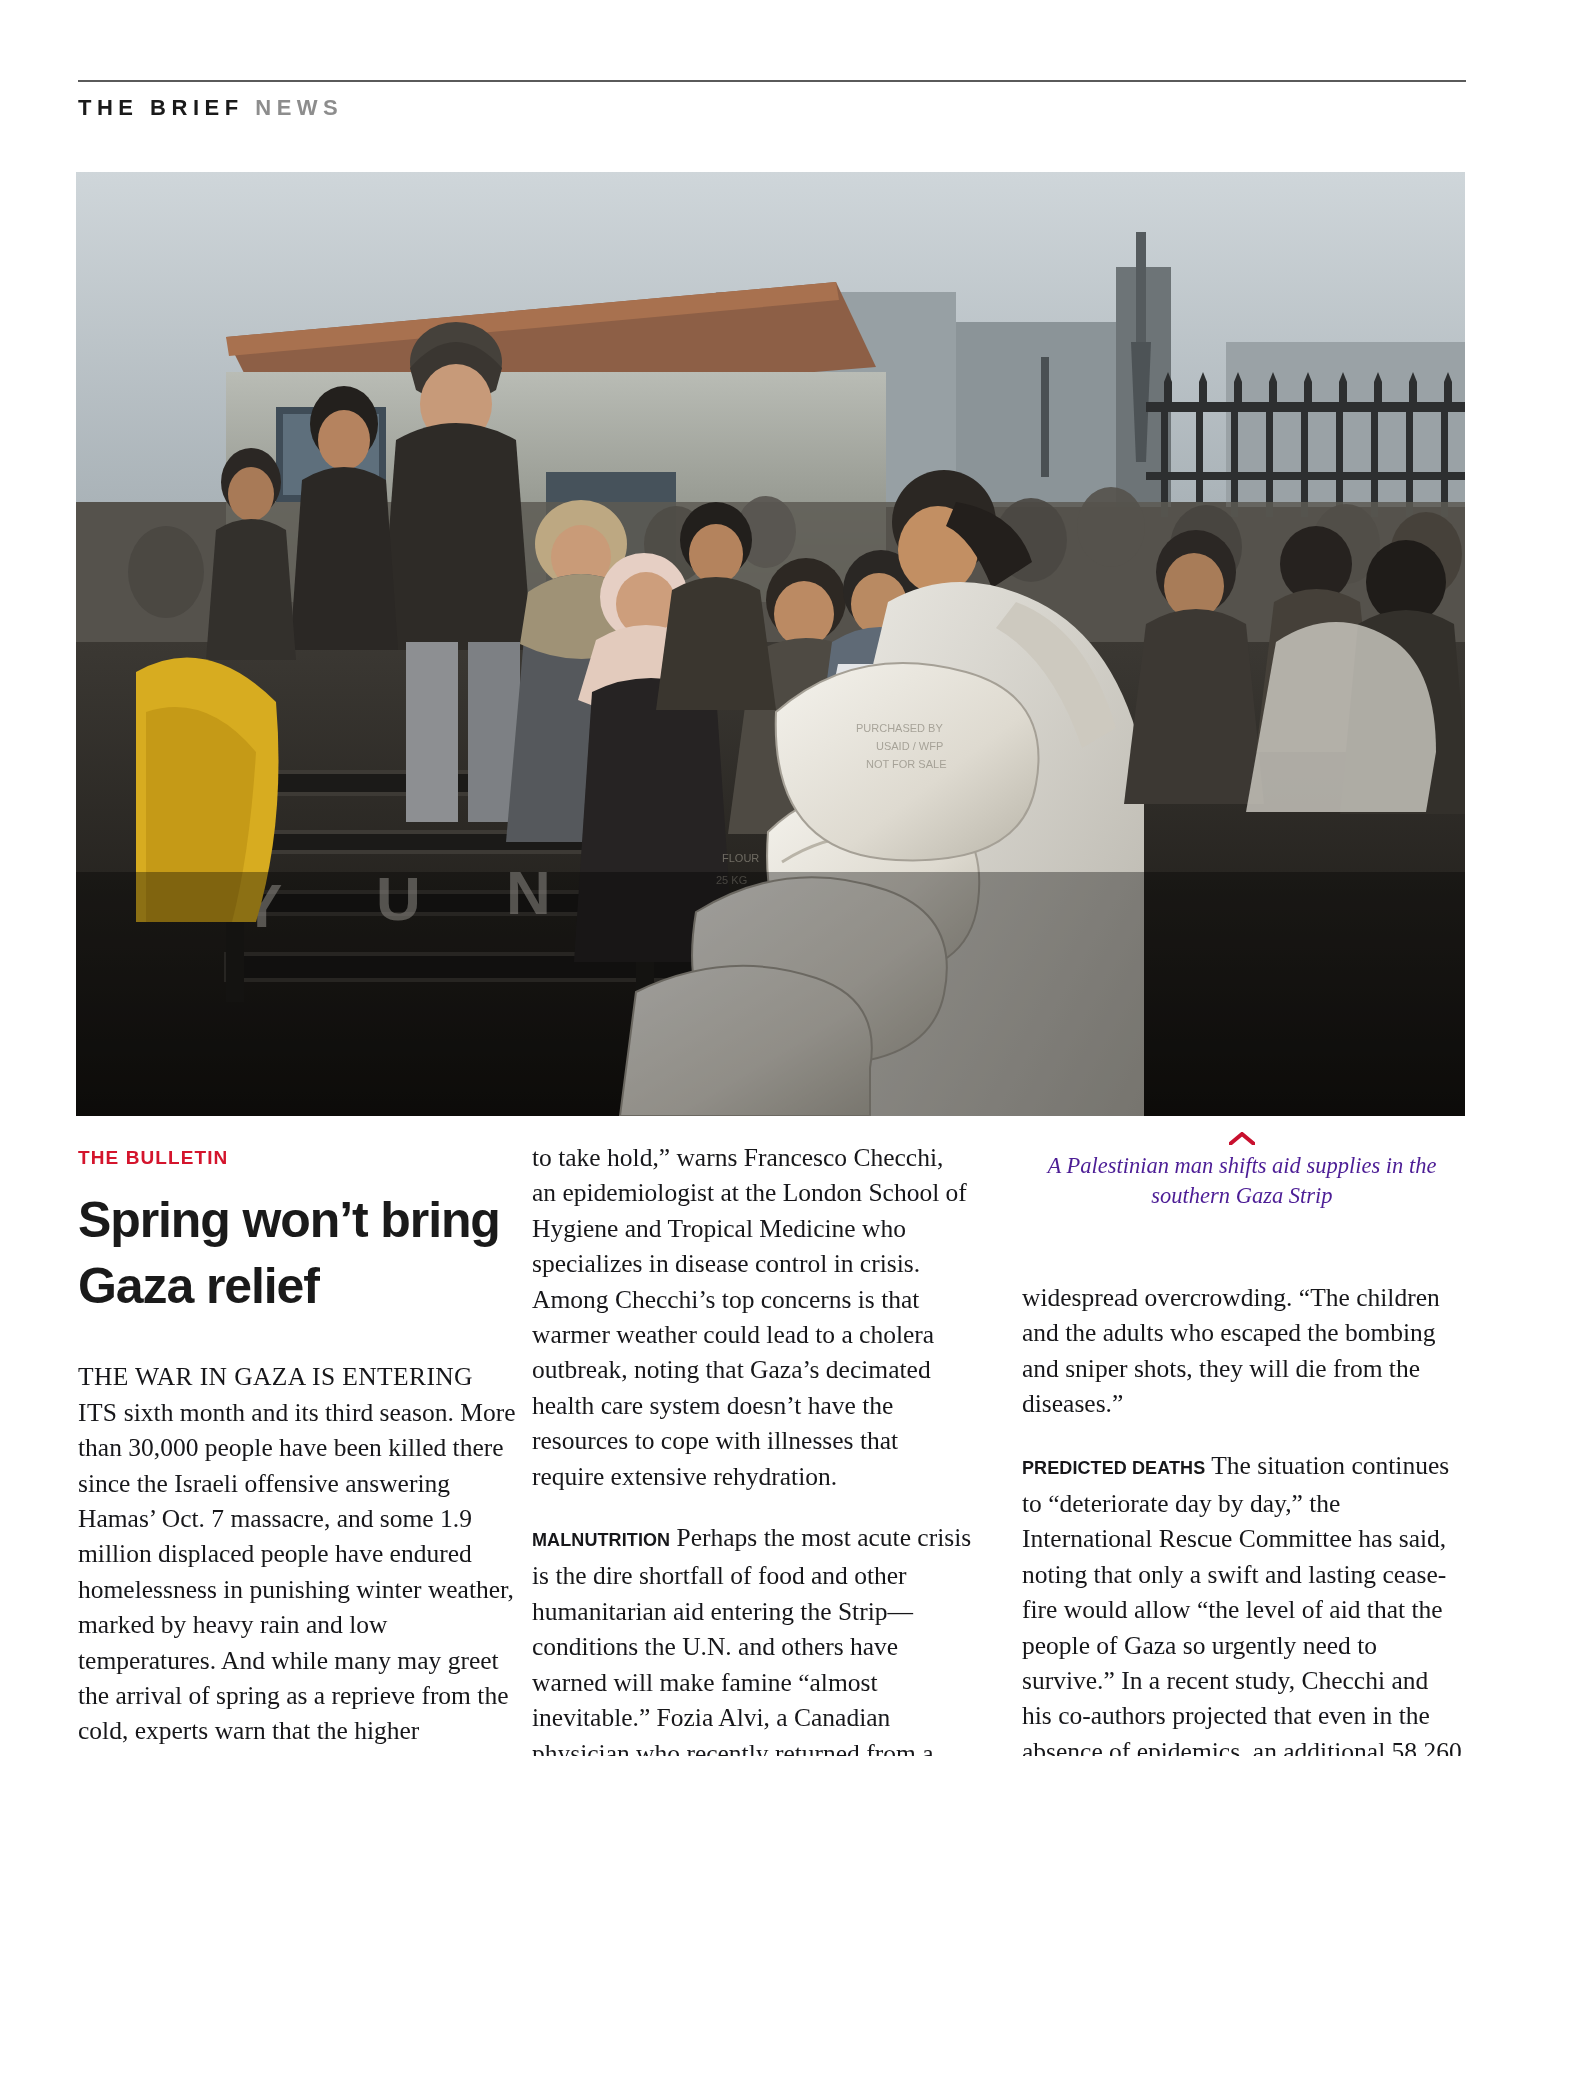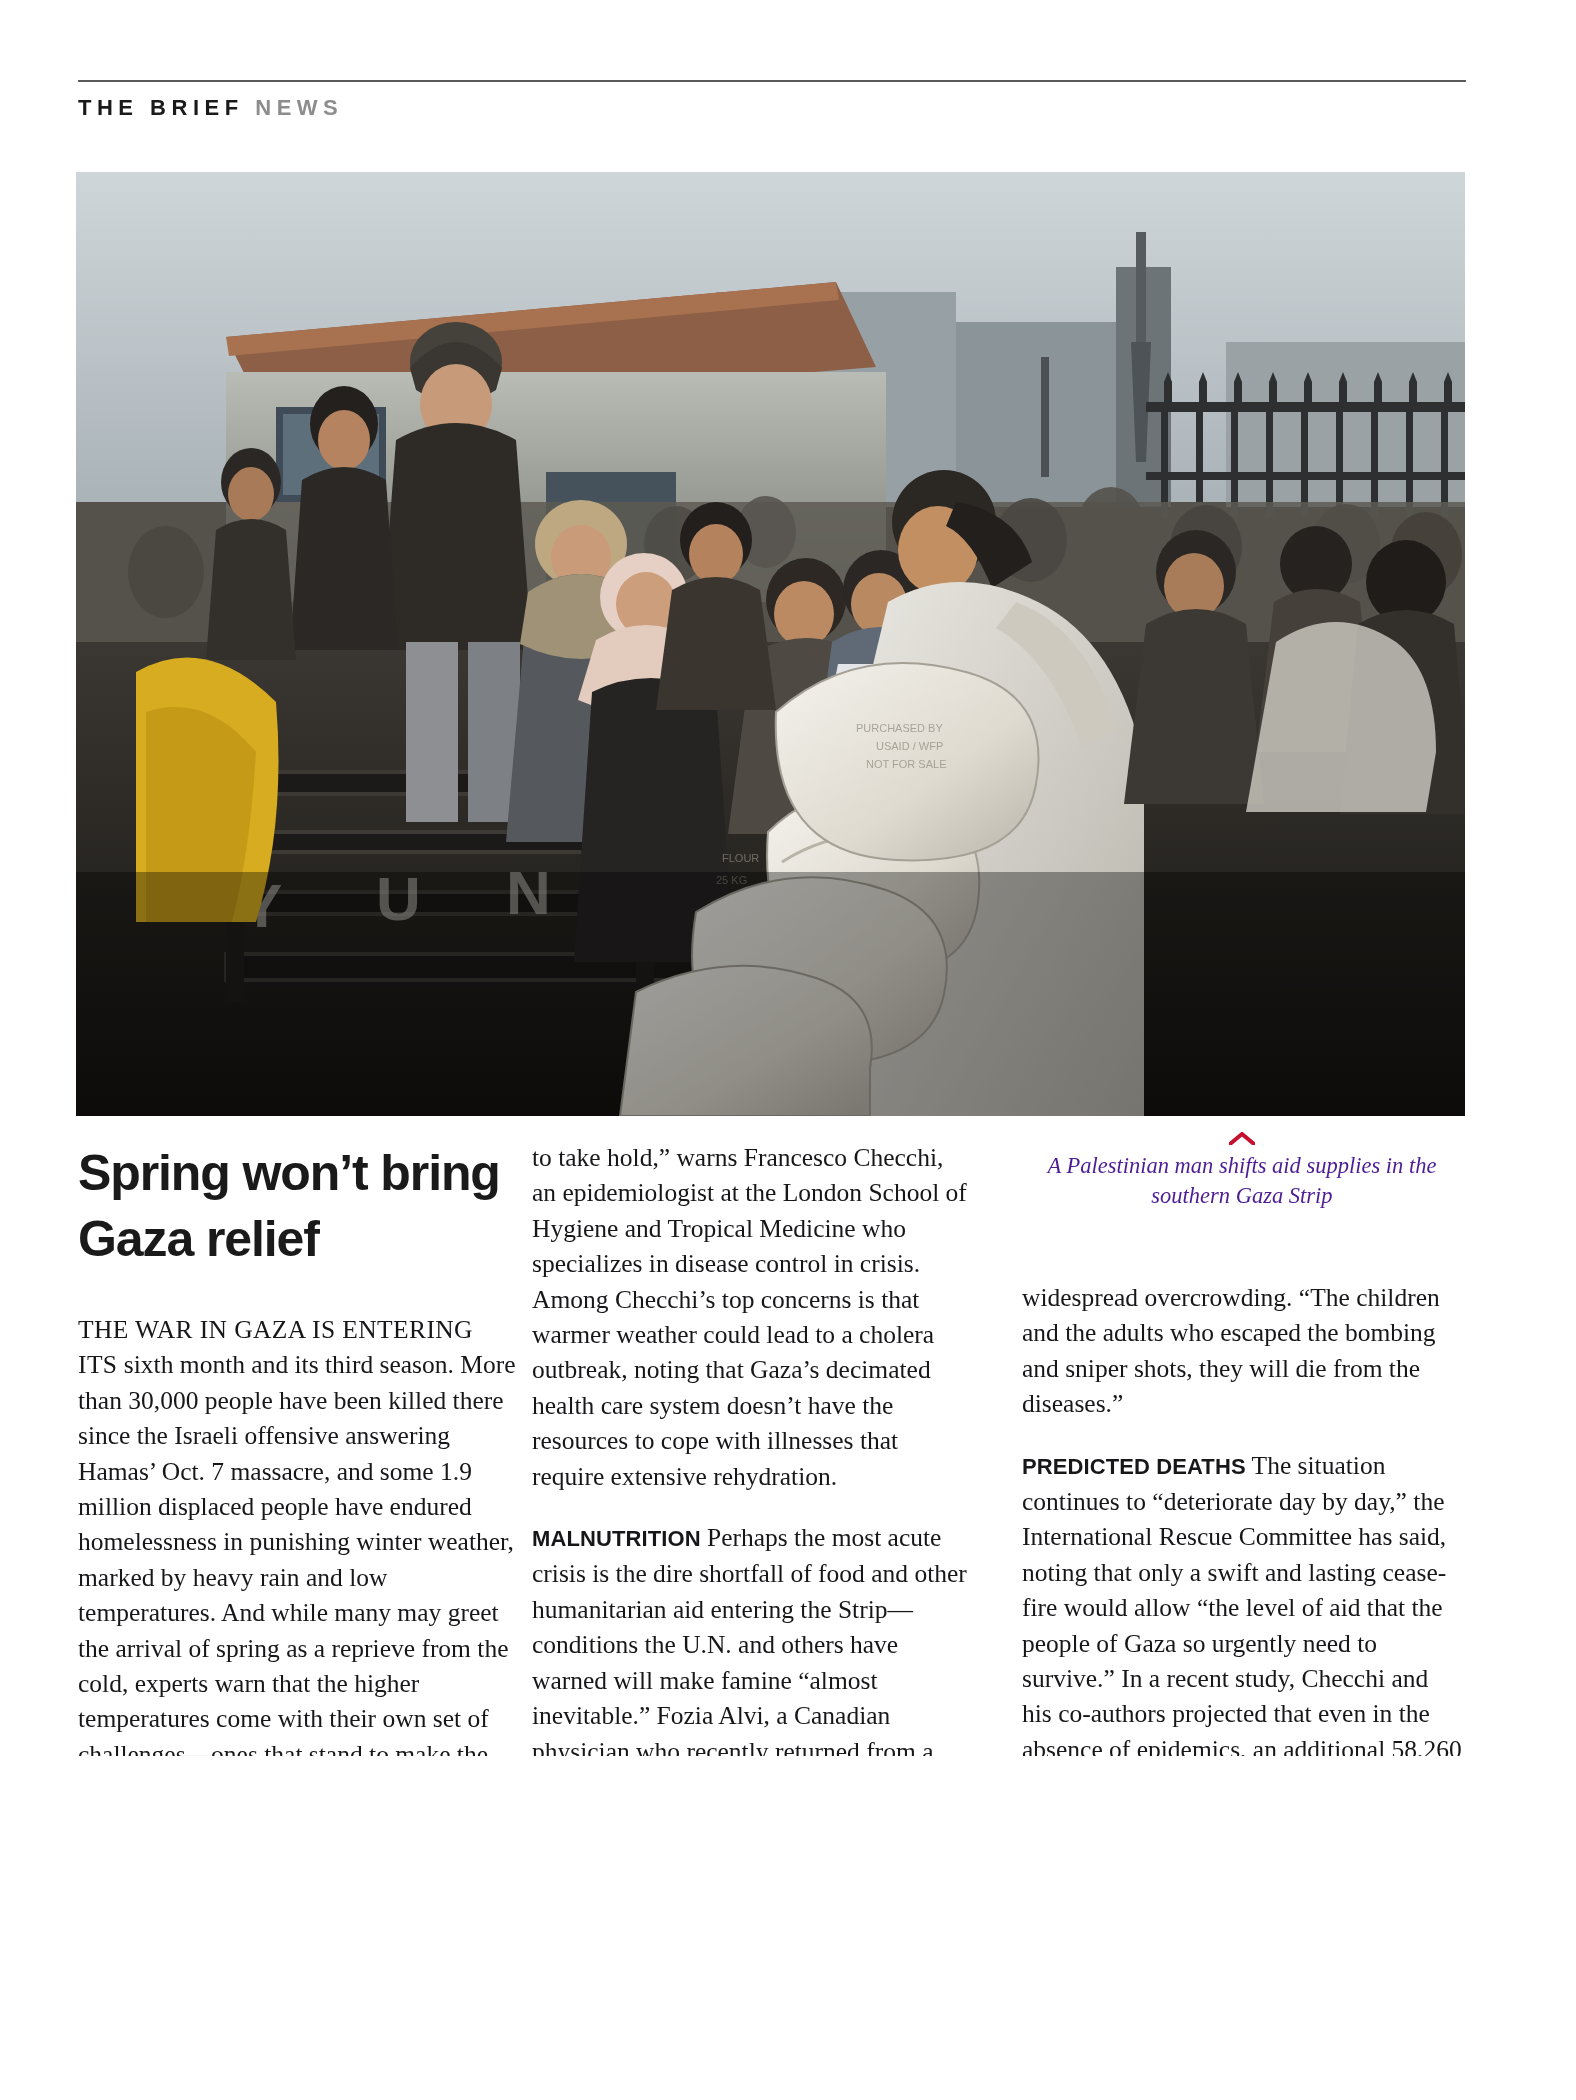--- a/index.html
+++ b/index.html
@@ -83,21 +83,21 @@
     color: #1a1a1a;
     margin-bottom: 40px;
   }
   .smallcaps-lead {
     font-variant: small-caps;
     letter-spacing: 0.4px;
   }
   .subhead {
     font-family: "Liberation Sans", sans-serif;
     font-weight: bold;
-    font-size: 22px;
+    font-size: 18px;
     letter-spacing: 0.1px;
     color: #17171a;
   }
   .byline {
     font-variant: small-caps;
     letter-spacing: 0.5px;
   }
 
   
   .caption-block {
@@ -366,20 +366,21 @@
   </div>
 
   <div class="caption-block">
     <svg class="caret-icon" viewBox="0 0 26 13">
       <path d="M1 12 L13 2 L25 12" fill="none" stroke="#c8102e" stroke-width="4" stroke-linecap="square" stroke-linejoin="miter"></path>
     </svg>
     <div class="caption-text">A Palestinian man shifts aid supplies in the southern Gaza Strip</div>
   </div>
 
   <div class="col col1">
+    <div class="bulletin-label">THE BULLETIN</div>
     <div class="headline">Spring won’t bring Gaza relief</div>
     <p><span class="smallcaps-lead">THE WAR IN GAZA IS ENTERING ITS</span><span> sixth month and its third season. More than 30,000 people have been killed there since the Israeli offensive answering Hamas’ Oct. 7 massacre, and some 1.9 million displaced people have endured homelessness in punishing winter weather, marked by heavy rain and low temperatures. And while many may greet the arrival of spring as a reprieve from the cold, experts warn that the higher temperatures come with their own set of challenges—ones that stand to make the situation in Gaza even worse.</span></p>
   </div>
 
   <div class="col col2">
     <p>to take hold,” warns Francesco Checchi, an epidemiologist at the London School of Hygiene and Tropical Medicine who specializes in disease control in crisis. Among Checchi’s top concerns is that warmer weather could lead to a cholera outbreak, noting that Gaza’s decimated health care system doesn’t have the resources to cope with illnesses that require extensive rehydration.</p>
     <p><span class="subhead">MALNUTRITION</span><span> Perhaps the most acute crisis is the dire shortfall of food and other humanitarian aid entering the Strip—conditions the U.N. and others have warned will make famine “almost inevitable.” Fozia Alvi, a Canadian physician who recently returned from a medical trip to Gaza, tells TIME she witnessed children who had symptoms of severe malnutrition, including some who she believes were suffering from rickets, a condition that often stems from dietary deficiencies. She also saw fungal infections and hepatitis A, the spread of which she attributed to</span></p>
   </div>
 
   <div class="col col3" style="top:1280px;">

